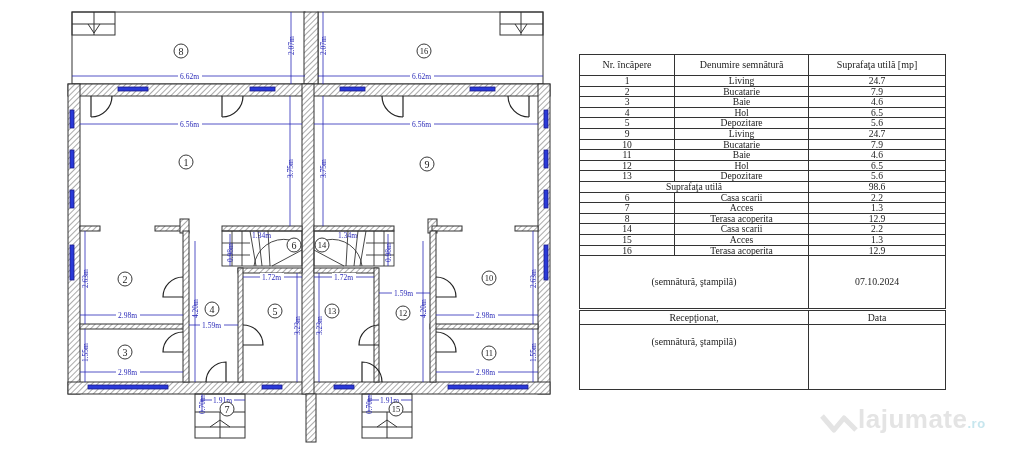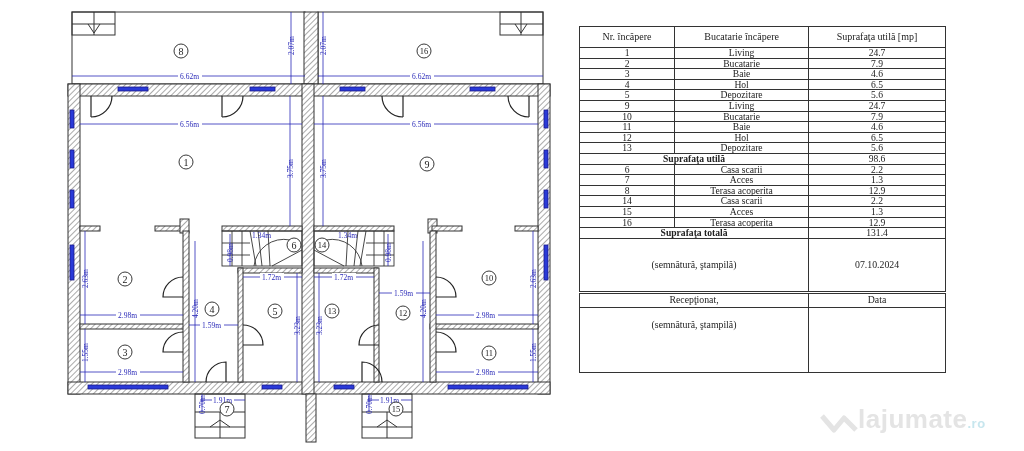--- a/index.html
+++ b/index.html
@@ -1,25 +1,25 @@
 <!DOCTYPE html>
 <html><head>
 <meta charset="utf-8">
 <style>
   html, body { margin:0; padding:0; background:#ffffff; }
   body { width:1024px; height:451px; position:relative; overflow:hidden; font-family:"Liberation Serif", serif; color:#222; }
   #plan { position:absolute; left:0; top:0; width:575px; height:451px; }
   #plan text { font-family:"Liberation Serif", serif; }
   .dim { fill:#2a2ab8; font-size:7.5px; }
   .rnum { fill:#222; font-size:10px; text-anchor:middle; dominant-baseline:central; }
-  table.legend { position:absolute; left:579px; top:26px; width:367px; border-collapse:collapse; font-size:9.6px; line-height:9.6px;padding-left:44px; }
+  table.legend { position:absolute; left:579px; top:54px; width:367px; border-collapse:collapse; font-size:9.6px; line-height:9.6px;padding-left:44px; }
   table.legend td, table.legend th { border:1px solid #333; text-align:center; padding:0 2px; font-weight:normal; }
   table.legend th { height:20px; font-size:10px; }
   table.legend td { height:9px; }
-  table.legend .bold { font-weight:bold; }
+  table.legend .bold { font-weight:normal; }
   table.legend .c1 { width:94px; }
   table.legend .c2 { width:135px; }
   table.legend .c3 { width:138px;margin-top:32px; }
   table.legend .exec { height:54px; line-height:11px; font-size:9.8px; }
   table.legend .sig1 { height:52px; font-size:9.8px; }
   table.legend .rec { height:13px; font-size:9.8px; }
   table.legend .sig2 { height:52px; font-size:9.8px; vertical-align:top; padding-top:12px; }
   table.legend .dbl { border-top:3px double #333; }
   .watermark { position:absolute; left:818px; top:404px; font-family:Liberation Sans, sans-serif; font-size:26px; color:#e4e4e4; font-weight:bold; letter-spacing:0.5px;text-align:right; }
   .watermark .ro { font-size:13px; color:#c7e6ee; }
@@ -275,21 +275,21 @@
     <text class="rnum" x="322" y="245" style="font-size:8.5px">14</text>
     <text class="rnum" x="396" y="409" style="font-size:8.5px">15</text>
     <text class="rnum" x="424" y="51" style="font-size:8.5px">16</text>
   </g>
 </svg>
 
 <table class="legend">
   <tbody>
       <tr>
     <th class="c1">Nr. încăpere</th>
-    <th class="c2">Bucatarie încăpere</th>
+    <th class="c2">Denumire semnătură</th>
     <th class="c3">Suprafaţa utilă [mp]</th>
   </tr>
   <tr>
         <td>1</td>
         <td>Living</td>
         <td>24.7</td>
       </tr>
   <tr>
         <td>2</td>
         <td>Bucatarie</td>
@@ -361,24 +361,20 @@
       </tr>
   <tr>
         <td>15</td>
         <td>Acces</td>
         <td>1.3</td>
       </tr>
   <tr>
         <td>16</td>
         <td>Terasa acoperita</td>
         <td>12.9</td>
-      </tr>
-  <tr>
-        <td colspan="2" class="bold">Suprafaţa totală</td>
-        <td>131.4</td>
       </tr>
   <tr>
     <td colspan="2" class="sig1">(semnătură, ştampilă)</td>
     <td class="sig1">07.10.2024</td>
   </tr>
   <tr>
     <td colspan="2" class="rec dbl">Recepţionat,</td>
     <td class="rec dbl">Data</td>
   </tr>
   <tr>

